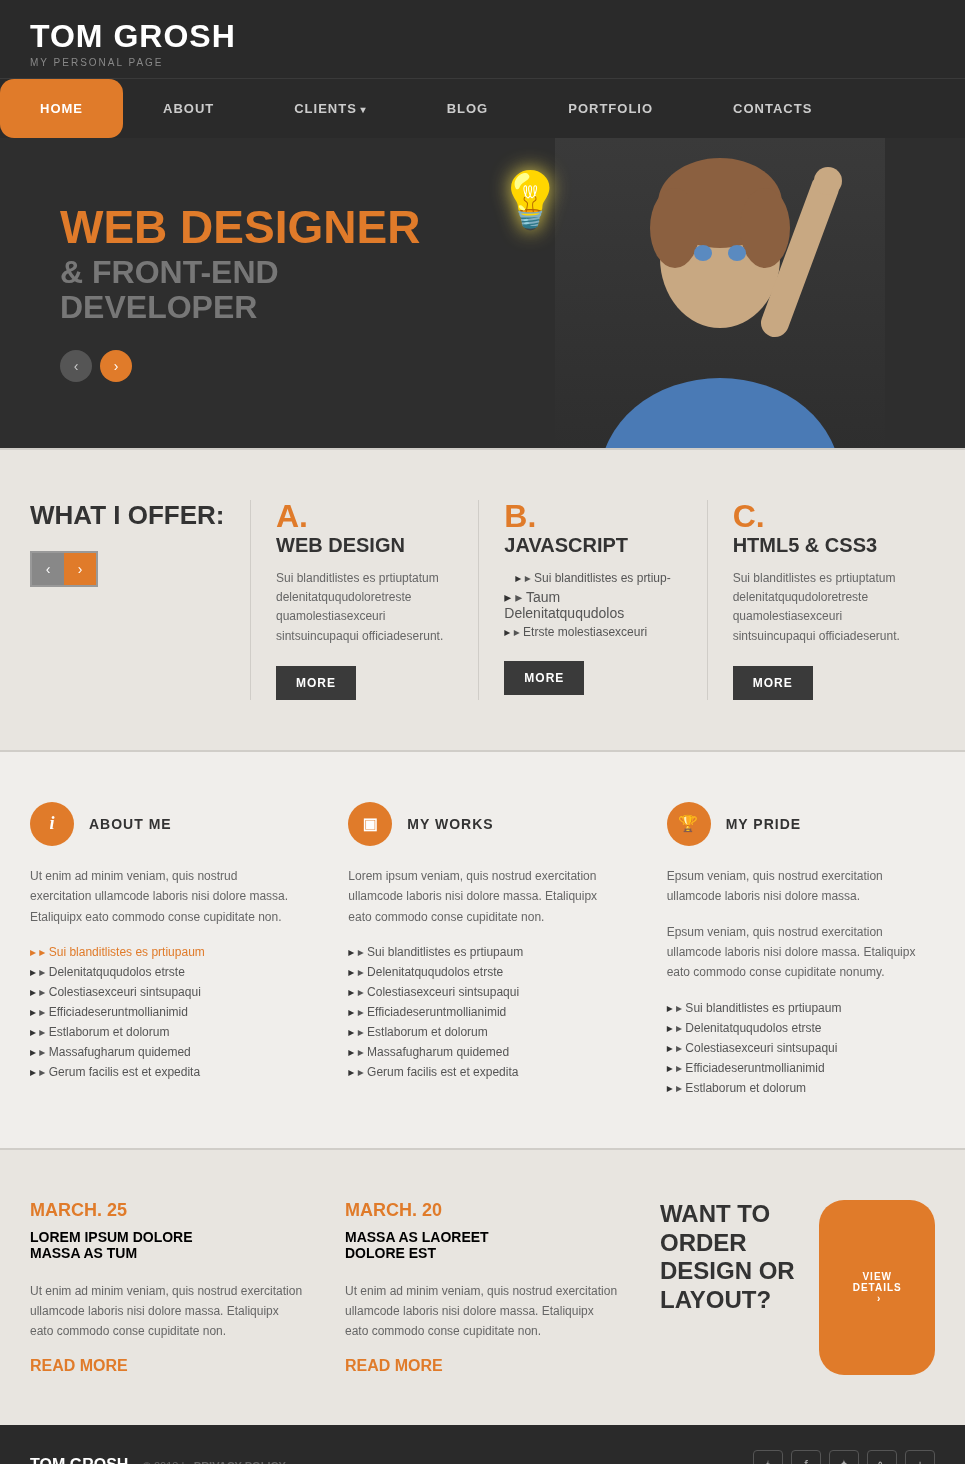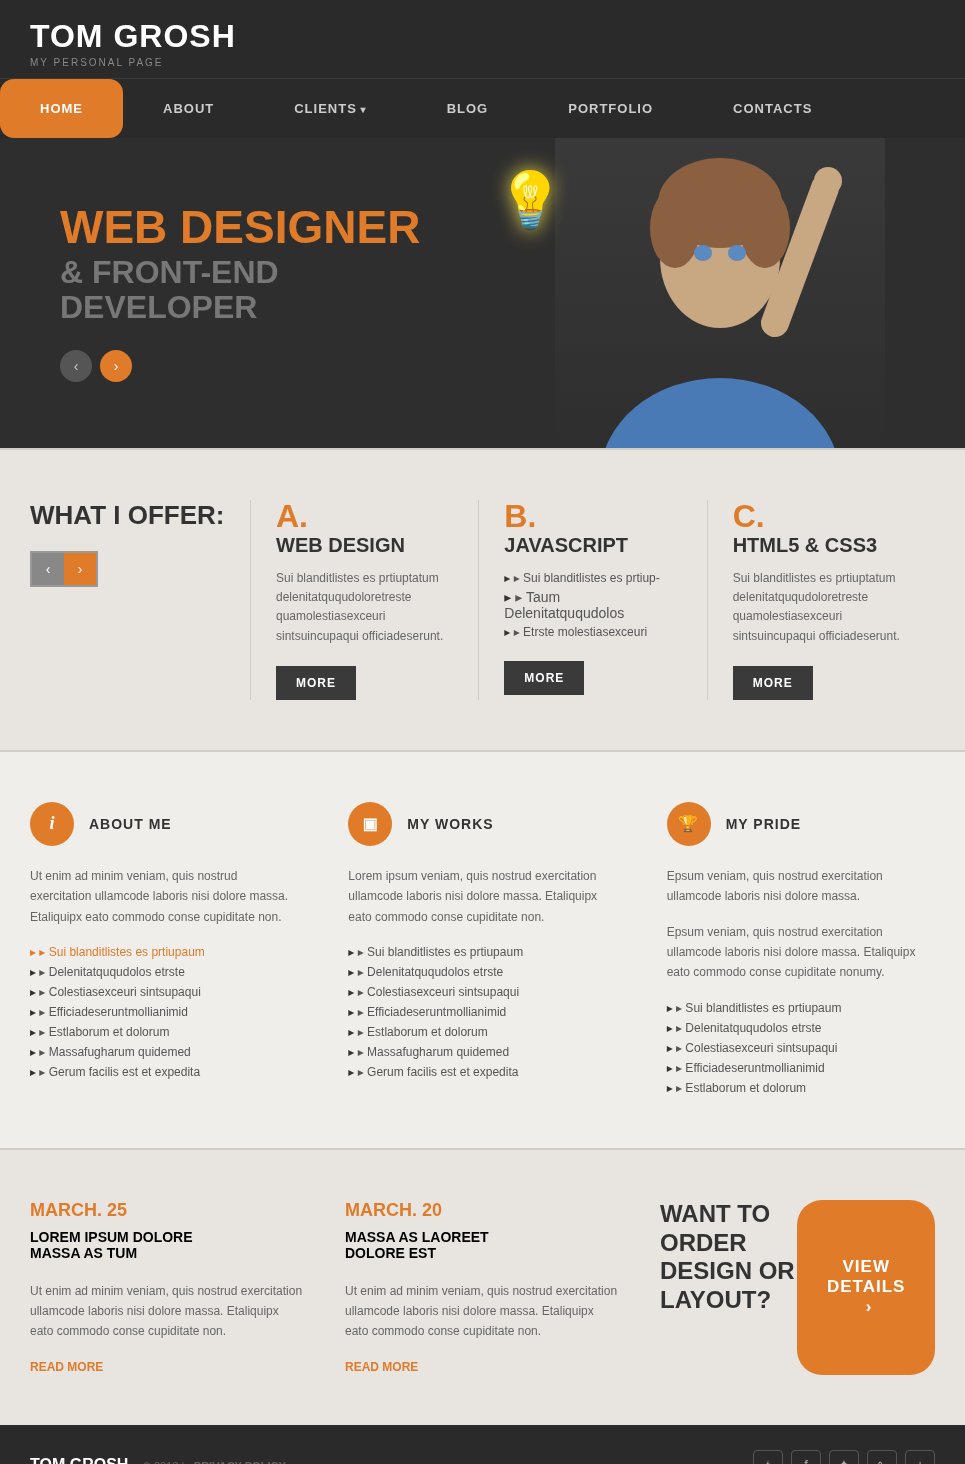--- a/index.html
+++ b/index.html
@@ -87,26 +87,26 @@
     .about-col ul li::before { content: '▸ '; color: #333; }
     .about-col ul li.highlight { color: #e07b2a; }
     .about-col ul li.highlight::before { color: #e07b2a; }
 
     
     .blog-section { background: #e8e5e0; padding: 50px 30px; display: flex; gap: 40px; }
     .blog-col { flex: 1; }
     .blog-date { color: #e07b2a; font-size: 18px; font-weight: 900; text-transform: uppercase; margin-bottom: 8px; }
     .blog-col h3 { font-size: 14px; font-weight: 900; text-transform: uppercase; color: #000000; margin-bottom: 20px; }
     .blog-col p { font-size: 12px; color: #666; line-height: 1.7; margin-bottom: 15px; }
-    .read-more { color: #e07b2a; font-size: 12px; font-weight: bold; text-transform: uppercase; text-decoration: none; }
+    .read-more { color: #e07b2a; font-size: 16px; font-weight: bold; text-transform: uppercase; text-decoration: none; }
     .cta-col { flex: 1; display: flex; flex-direction: row; justify-content: center; }
     .cta-col h3 { font-size: 24px; font-weight: 900; text-transform: uppercase; color: #333; line-height: 1.2; margin-bottom: 20px; }
     .view-details-btn {
       background: #e07b2a; color: #fff; border: none; padding: 14px 28px;
-      font-size: 17px; font-weight: bold; text-transform: uppercase; cursor: pointer;
+      font-size: 10px; font-weight: bold; text-transform: uppercase; cursor: pointer;
       border-radius: 25px; display: inline-flex; align-items: center; gap: 8px;
       letter-spacing: 1px;
     }
 
     
     footer { background: #2a2a2a; padding: 25px 30px; display: flex; align-items: center; justify-content: space-between; }
     footer .footer-brand { color: #fff; font-size: 16px; font-weight: 900; text-transform: uppercase; }
     footer .footer-brand span { color: #666; font-size: 11px; font-weight: normal; margin-left: 10px; }
     footer .footer-brand a { color: #666; font-size: 11px; text-decoration: none; margin-left: 5px; }
     footer .social-icons { display: flex; gap: 8px; }
@@ -201,21 +201,21 @@
     <span class="letter" style="font-size:32px; font-weight:900; color:#e07b2a; display:block; line-height:1; margin-bottom:2px;">A.</span>
     <h3 style="font-size:20px; font-weight:900; text-transform:uppercase; margin-bottom:12px;">WEB DESIGN</h3>
     <p style="font-size:12px; color:#666; line-height:1.6; margin-bottom:20px;">Sui blanditlistes es prtiuptatum delenitatququdoloretreste quamolestiasexceuri sintsuincupaqui officiadeserunt.</p>
     <button class="more-btn">MORE</button>
   </div>
 
   <div class="offer-card">
     <span class="letter" style="font-size:32px; font-weight:900; color:#e07b2a; display:block; line-height:1; margin-bottom:2px;">B.</span>
     <h3 style="font-size:20px; font-weight:900; text-transform:uppercase; margin-bottom:12px;">JAVASCRIPT</h3>
     <ul style="list-style:none; margin-bottom:20px;">
-      <li style="font-size:12px; color:#555; padding:2px 0;"><span>▸ Sui blanditlistes es prtiup-</span></li>
+      <li style="font-size:12px; color:#555; padding:2px 0;text-align:center;"><span>▸ Sui blanditlistes es prtiup-</span></li>
       <li style="font-size:14px; color:#555; padding:2px 0;"><span>▸ Taum Delenitatququdolos</span></li>
       <li style="font-size:12px; color:#555; padding:2px 0;"><span>▸ Etrste molestiasexceuri</span></li>
     </ul>
     <button class="more-btn">MORE</button>
   </div>
 
   <div class="offer-card">
     <span class="letter" style="font-size:32px; font-weight:900; color:#e07b2a; display:block; line-height:1; margin-bottom:2px;">C.</span>
     <h3 style="font-size:20px; font-weight:900; text-transform:uppercase; margin-bottom:12px;">HTML5 &amp; CSS3</h3>
     <p style="font-size:12px; color:#666; line-height:1.6; margin-bottom:20px;">Sui blanditlistes es prtiuptatum delenitatququdoloretreste quamolestiasexceuri sintsuincupaqui officiadeserunt.</p>

